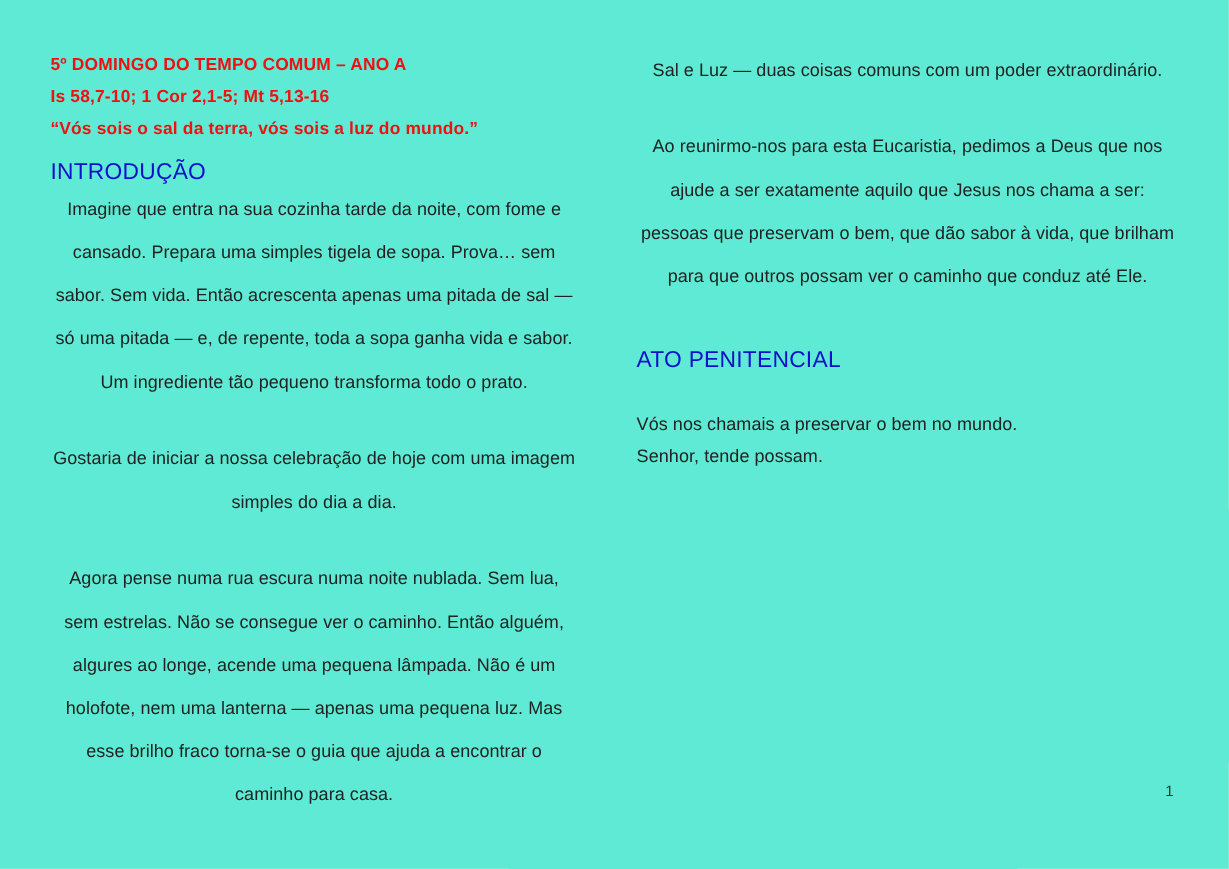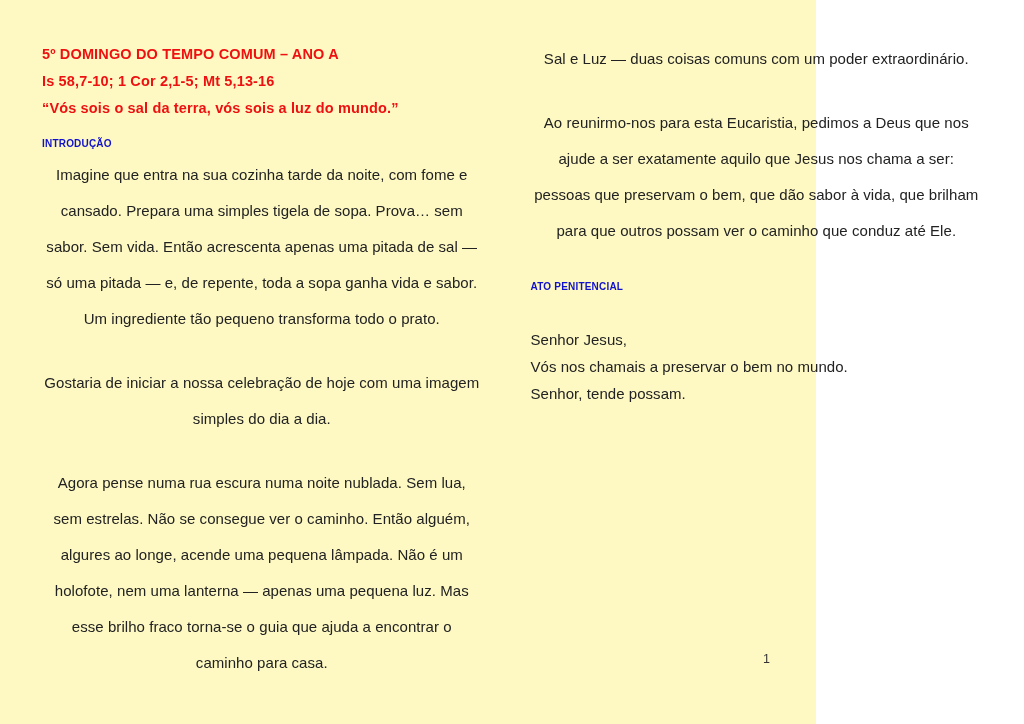--- a/index.html
+++ b/index.html
@@ -15,23 +15,23 @@
     color: #222222;
     position: relative;
     overflow: hidden;
     -webkit-font-smoothing: antialiased;
   }
 
   .page {
     position: absolute;
     left: 0;
     top: 0;
-    width: 816px;
+    width: 1024px;
     height: 724px;
-    background: #fef9c3;
+    background: #5eead4;
   }
 
   .columns {
     position: absolute;
     left: 42px;
     top: 41px;
     width: 940px;
     display: flex;
     flex-direction: row;
     align-items: flex-start;
@@ -51,41 +51,41 @@
     color: #ee1111;
     font-weight: bold;
     font-size: 14.5px;
     line-height: 27px;
     letter-spacing: 0.15px;
     white-space: nowrap;
   }
 
   .section-heading {
     color: #1111cc;
-    font-weight: bold;
-    font-size: 10px;
+    font-weight: normal;
+    font-size: 19px;
     line-height: 27px;
     letter-spacing: 0.2px;
     margin-top: 8px;
   }
 
   
   .para {
     font-size: 15px;
     line-height: 36px;
     color: #222222;
     margin: 0;
     text-align: center;
     letter-spacing: 0.05px;
   }
   .para + .para { margin-top: 28px; }
 
   .first-para { margin-top: 48px; }
 
-  .heading-gap { margin-top: 24px; }
+  .heading-gap { margin-top: 38px; }
 
   
   .invocation {
     font-size: 15px;
     line-height: 27px;
     color: #222222;
     margin: 0;
     margin-top: 26px;
     letter-spacing: 0.05px;
   }
@@ -130,21 +130,20 @@
 
       <p class="para">Sal e Luz — duas coisas comuns com um poder extraordinário.</p>
 
 
       <p class="para">Ao reunirmo-nos para esta Eucaristia, pedimos a Deus que nos ajude a ser exatamente aquilo que Jesus nos chama a ser: pessoas que preservam o bem, que dão sabor à vida, que brilham para que outros possam ver o caminho que conduz até Ele.</p>
 
       <div class="section-heading heading-gap">ATO PENITENCIAL</div>
 
 
       <div class="invocation">
-        <span class="invocation-line">Senhor Jesus,</span>
         <span class="invocation-line">Vós nos chamais a preservar o bem no mundo.</span>
         <span class="invocation-line">Senhor, tende possam.</span>
       </div>
 
     </div>
 
   </div>
 
   <div class="page-number">1</div>
 

